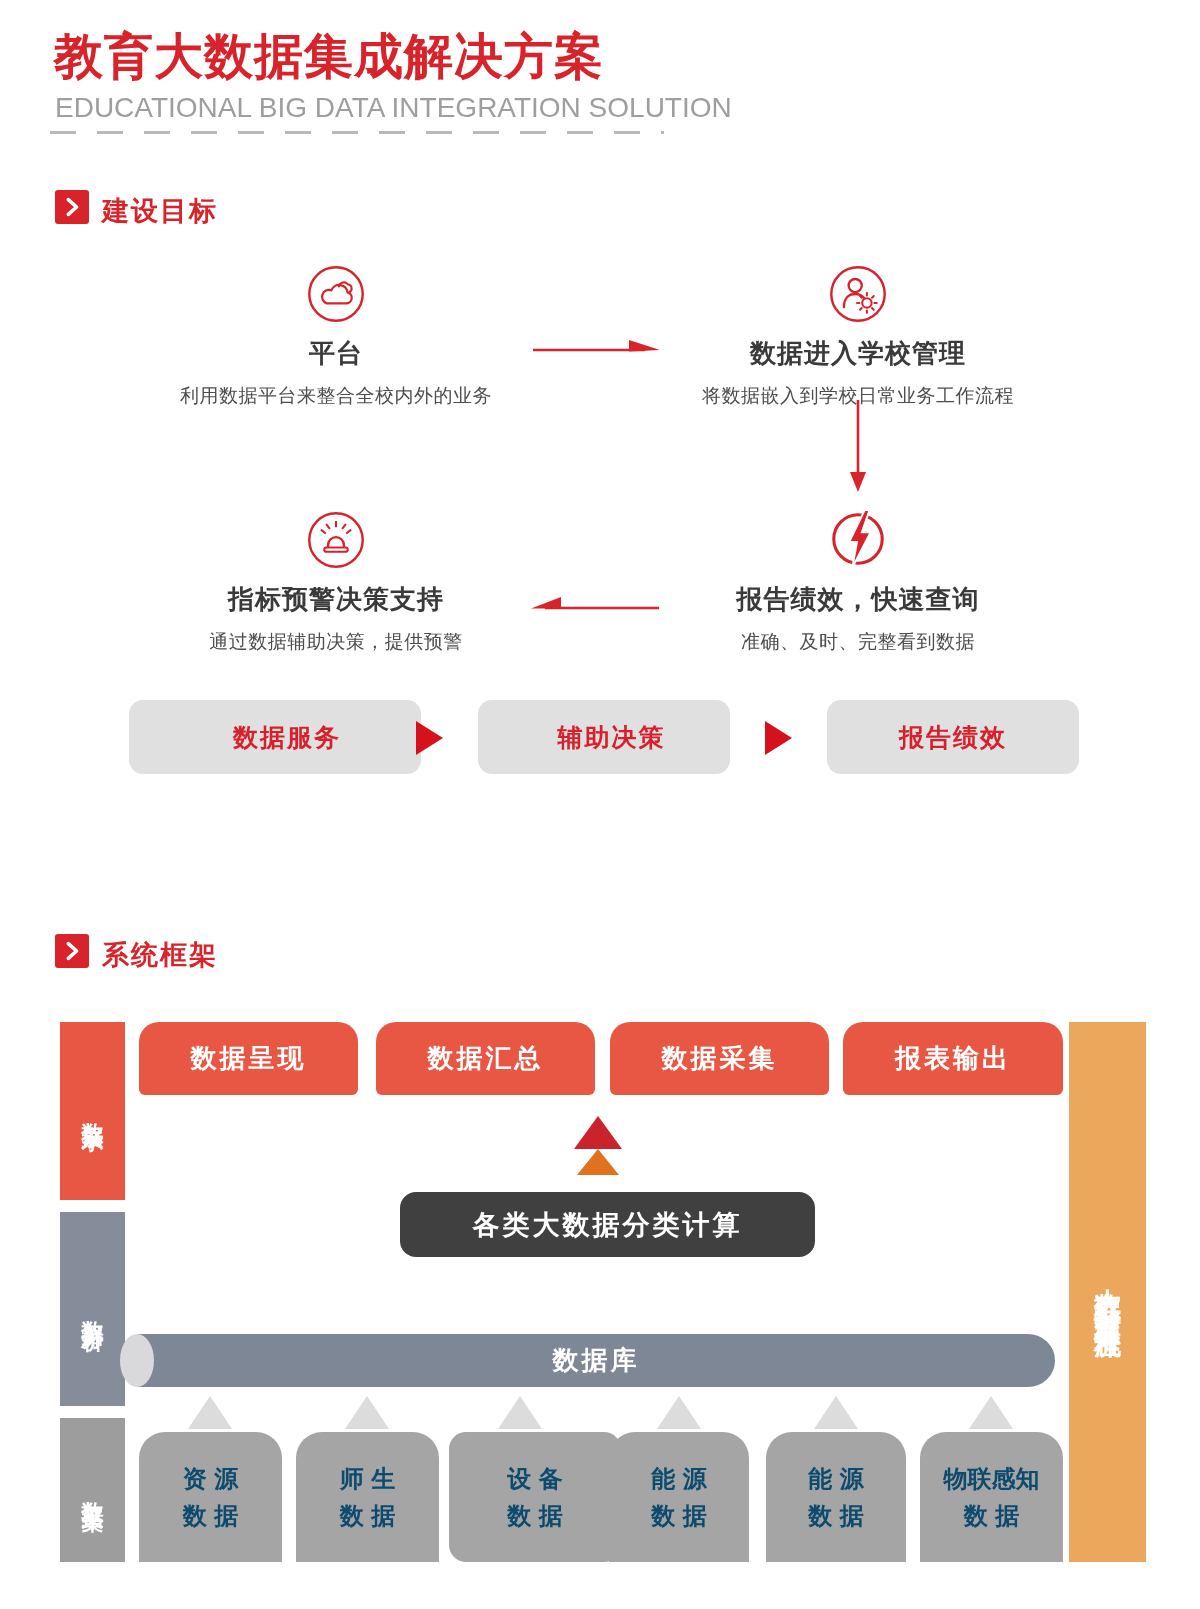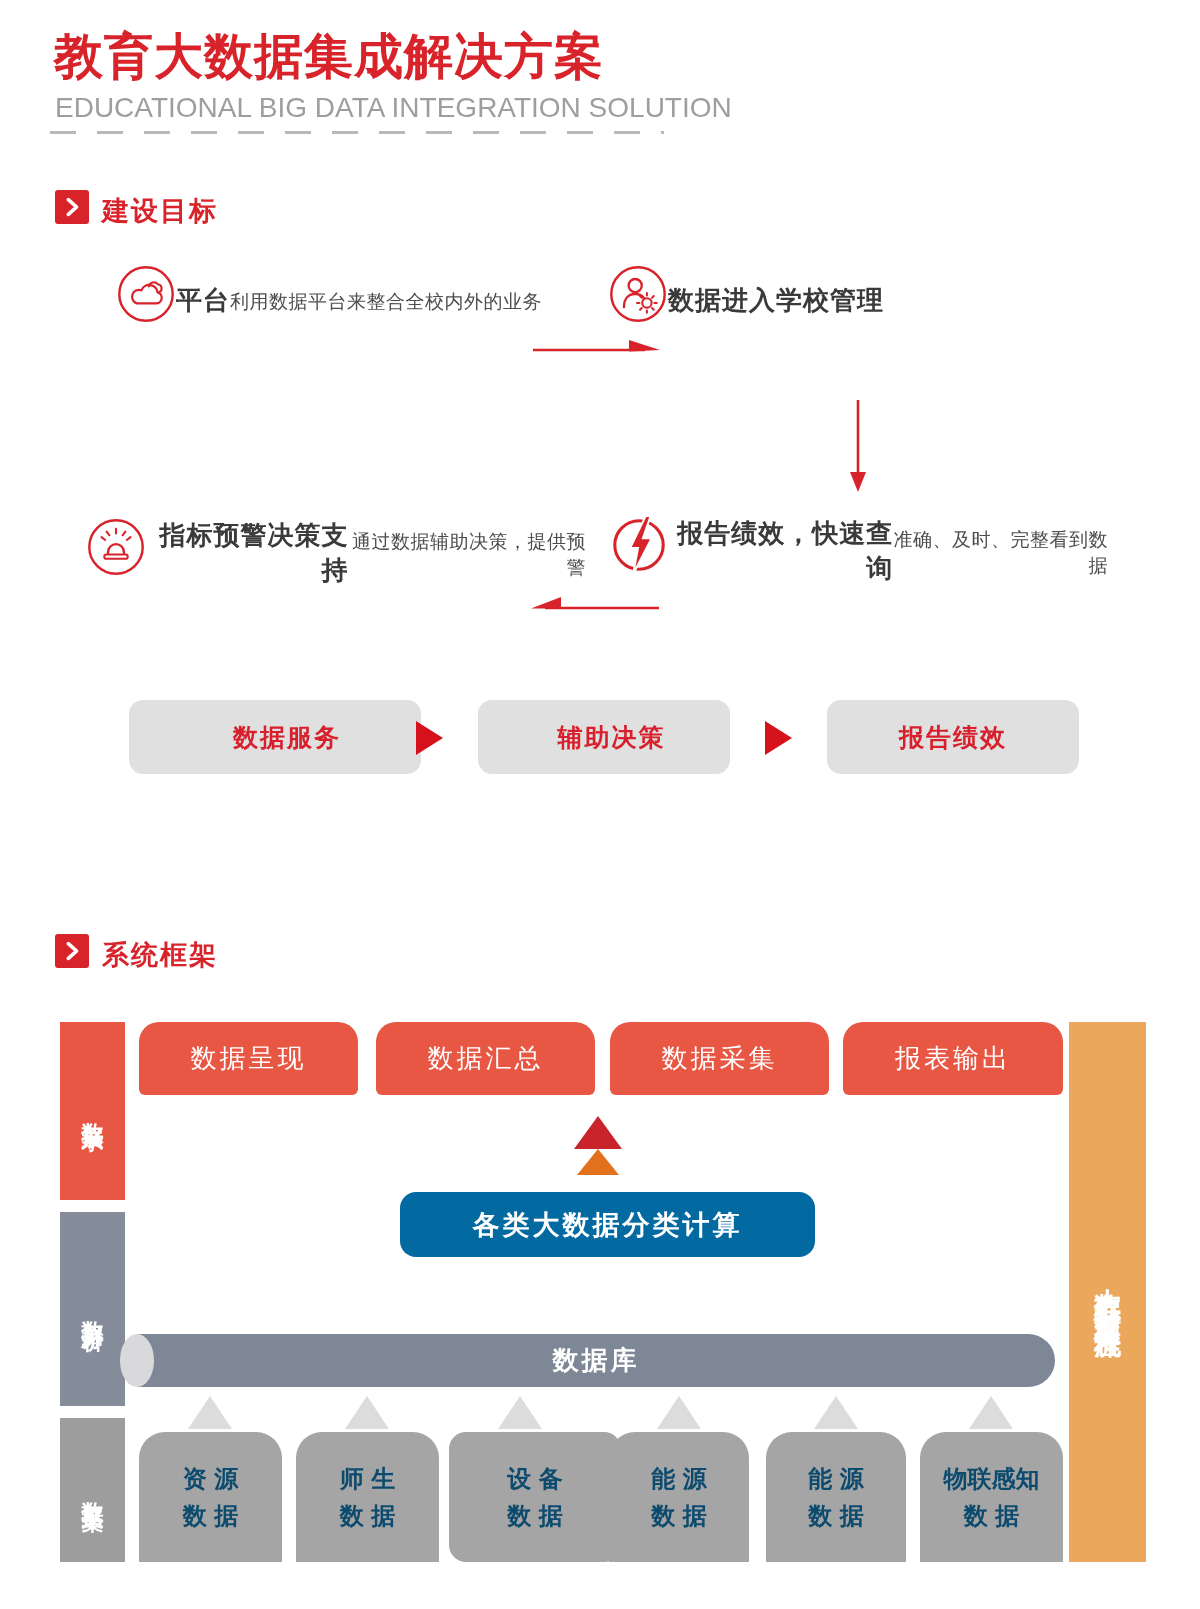--- a/index.html
+++ b/index.html
@@ -11,39 +11,39 @@
   .main-title { left:54px; top:24px; font-size:49px; font-weight:900; color:#d8232a; letter-spacing:1px; }
   .sub-title  { left:55px; top:92px; font-size:28px; font-weight:400; color:#9e9e9e; letter-spacing:0px; }
   .dash-line  { left:50px; top:131px; width:614px; height:3px;
                 background:repeating-linear-gradient(90deg,#b9b9b9 0 26px,transparent 26px 47px); }
 
   
   .sec-square { width:34px; height:34px; background:#d8232a; border-radius:3px; display:flex; align-items:center; justify-content:center; }
   .sec-label  { font-size:27px; font-weight:bold; color:#d8232a; letter-spacing:2px; }
 
   
-  .node { display:flex; flex-direction:row; align-items:center; text-align:right; }
+  .node { display:flex; flex-direction:column; align-items:center; text-align:left; }
   .node-title { font-size:26px; font-weight:bold; color:#3a3a3a; margin-top:8px; letter-spacing:1px; }
   .node-desc  { font-size:19px; color:#4d4d4d; margin-top:12px; letter-spacing:0.5px; }
 
   
   .pill { height:74px; border-radius:14px; background:#e0e0e0; display:flex; align-items:center; justify-content:center; }
   .pill-text { font-size:25px; font-weight:bold; color:#d7202b; letter-spacing:2px; }
   .pill-arrow { width:0; height:0; border-top:17px solid transparent; border-bottom:17px solid transparent; border-left:27px solid #d5121c; }
 
   
   .vlabel { display:flex; align-items:center; justify-content:center;
             writing-mode:vertical-rl; text-orientation:upright;
             color:#fff; font-weight:bold; }
   .side-label { width:65px; font-size:22px; letter-spacing:3px; }
   .fw-btn { height:73px; border-radius:20px 20px 6px 6px; background:#e85743; display:flex; align-items:center; justify-content:center;
-            color:#fff; font-size:26px; font-weight:normal; letter-spacing:3px; }
+            color:#fff; font-size:26px; font-weight:bold; letter-spacing:3px; }
   .up-tri-red    { width:0; height:0; border-left:24px solid transparent; border-right:24px solid transparent; border-bottom:33px solid #c9242c; }
   .up-tri-orange { width:0; height:0; border-left:21px solid transparent; border-right:21px solid transparent; border-bottom:26px solid #e2711e; }
-  .compute-bar { background:#0369a1; border-radius:16px; display:flex; align-items:center; justify-content:center;
+  .compute-bar { background:#404040; border-radius:16px; display:flex; align-items:center; justify-content:center;
                  color:#fff; font-size:27px; font-weight:bold; letter-spacing:3px; }
   .cyl-body { background:#7e8795; border-radius:0 27px 27px 0 / 0 50% 50% 0; display:flex; align-items:center; justify-content:center;
               color:#fff; font-size:26px; font-weight:bold; letter-spacing:3px; }
   .cyl-cap  { background:#d9d9db; border-radius:50%; }
   .small-tri { width:0; height:0; border-left:22px solid transparent; border-right:22px solid transparent; border-bottom:33px solid #dcdcdc; }
   .src-box { height:130px; border-radius:26px 26px 0 0; background:#a5a5a5; display:flex; flex-direction:column;
              align-items:center; justify-content:center; color:#0c4a6e; font-weight:bold; font-size:24px; line-height:1.55; }
   .src-line { letter-spacing:0.32em; text-indent:0.32em; }
   .right-col { background:#eba75c; font-size:27px; letter-spacing:5px; }
 </style>
@@ -88,20 +88,21 @@
           <line x1="33.5" y1="41.5" x2="31" y2="41.5"></line>
             <line x1="49.5" y1="41.5" x2="52" y2="41.5"></line>
           <line x1="36" y1="36" x2="34.2" y2="34.2"></line>
             <line x1="47" y1="47" x2="48.8" y2="48.8"></line>
           <line x1="47" y1="36" x2="48.8" y2="34.2"></line>
             <line x1="36" y1="47" x2="34.2" y2="48.8"></line>
         </g>
       </svg>
     </span>
     <div class="node-title">数据进入学校管理</div>
+    <div class="node-desc">将数据嵌入到学校日常业务工作流程</div>
   </div>
 
   <div class="abs" style="left:533px; top:338px;">
     <svg width="128" height="18" viewBox="0 0 128 18">
       <line x1="0" y1="12" x2="112" y2="12" stroke="#d8232a" stroke-width="2.6"></line>
       <polygon points="96,2 127,12 96,13.5" fill="#d8232a"></polygon>
     </svg>
   </div>
 
   <div class="abs" style="left:848px; top:400px;">

